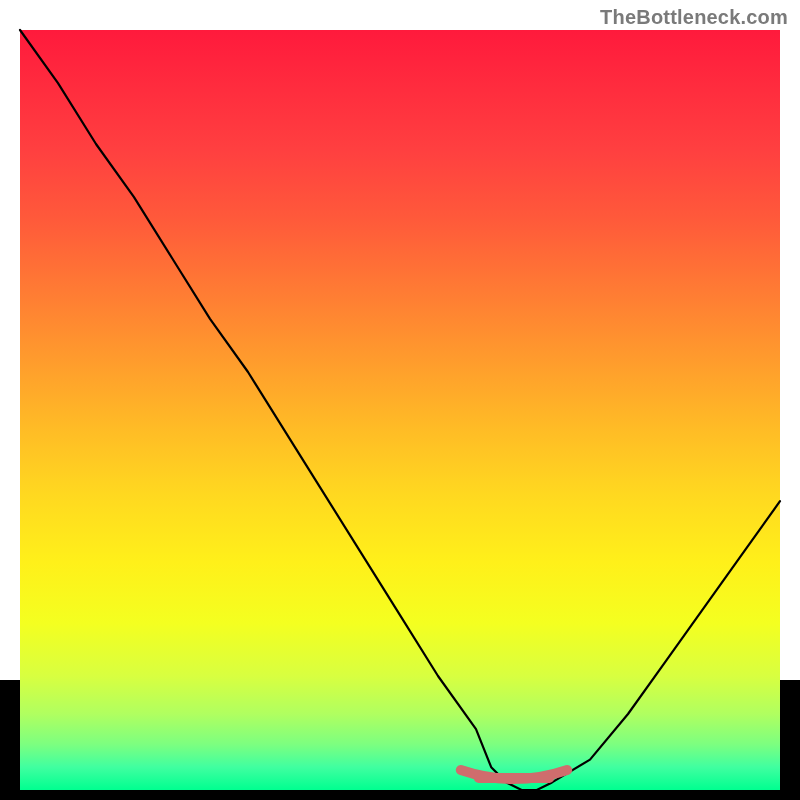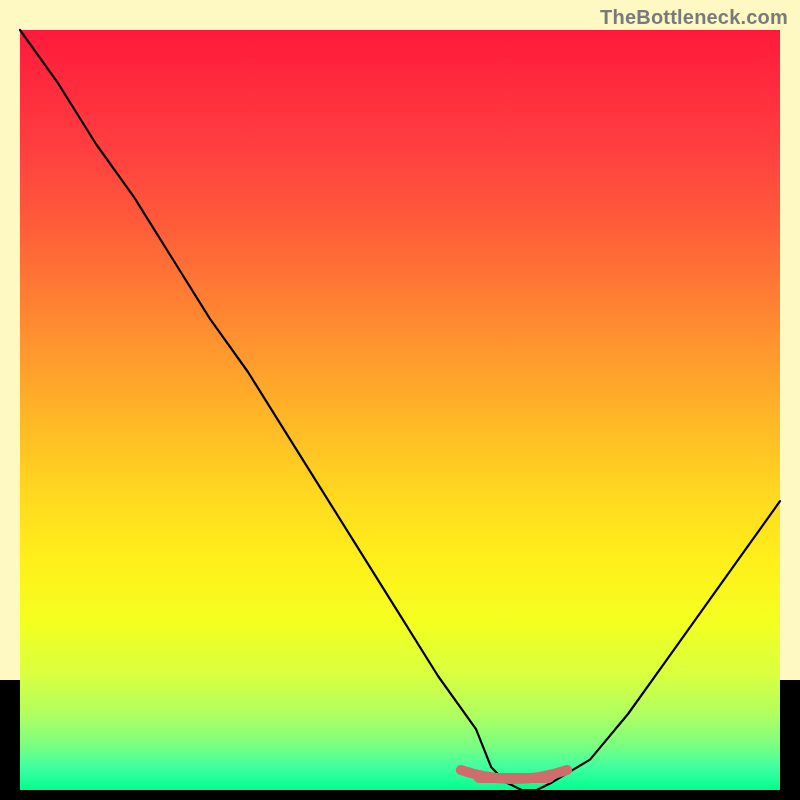--- a/index.html
+++ b/index.html
@@ -1,21 +1,21 @@
 <!DOCTYPE html>
 <html><head>
 <meta charset="utf-8">
 <style>
   * { margin: 0; padding: 0; box-sizing: border-box; }
   html, body { width: 800px; height: 800px; overflow: hidden; background: #000; }
   .stage {
     position: relative;
     width: 800px;
     height: 680px;
-    background: #fef9c3;
+    background: #ffffff;
   }
   .plot {
     position: absolute;
     left: 20px;
     top: 30px;
     width: 760px;
     height: 760px;
     background: linear-gradient(to bottom,
       #ff1a3c 0%,
       #ff2d3e 8%,

